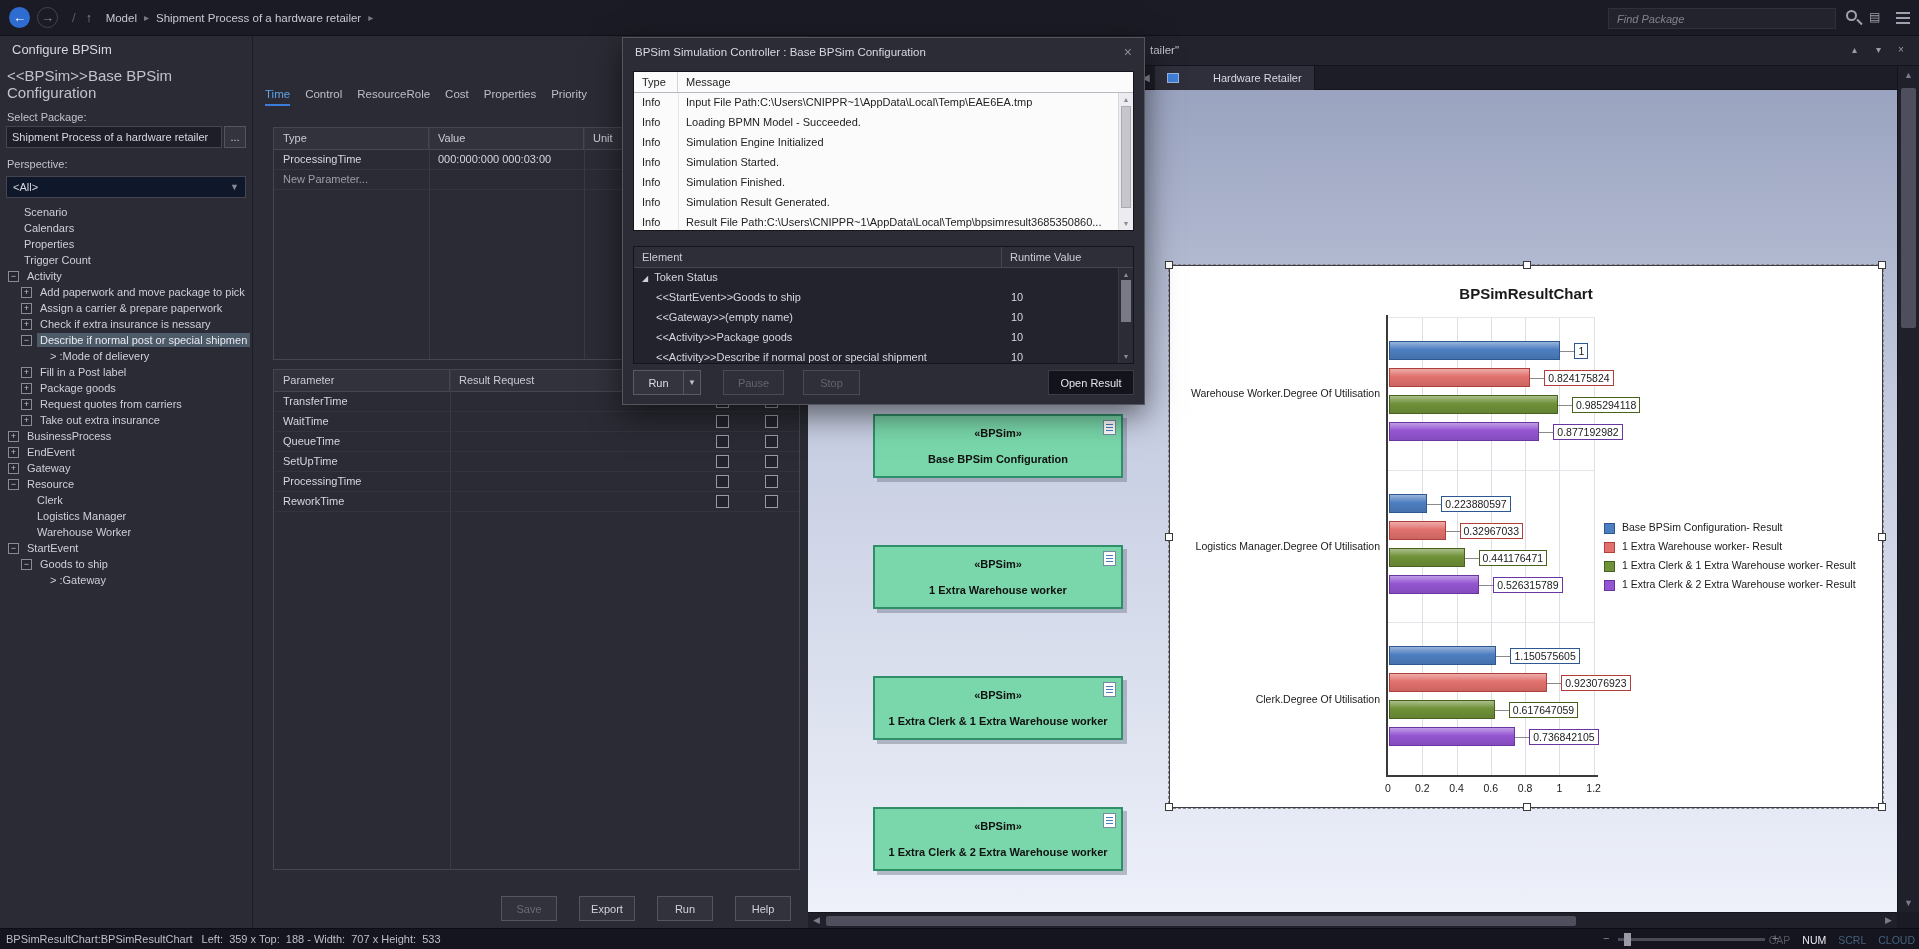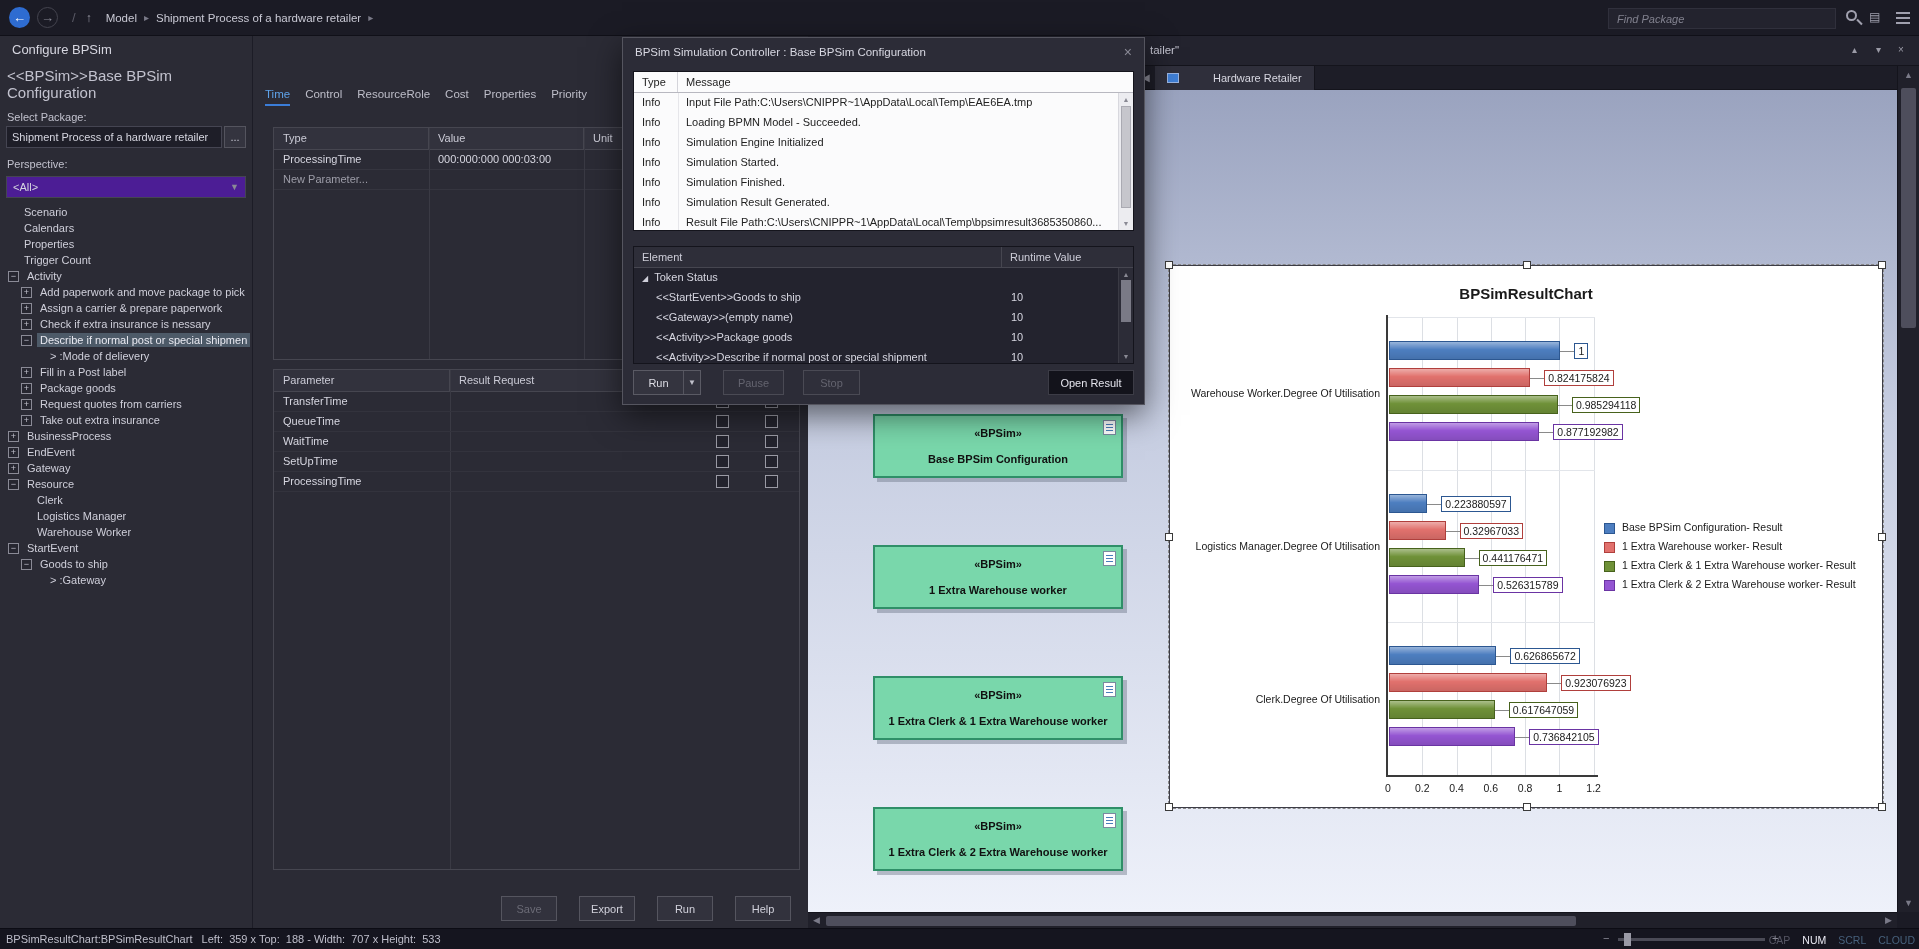--- a/index.html
+++ b/index.html
@@ -23,21 +23,21 @@
   .burger { position:absolute; left:1896px; top:12px; width:14px; height:2px; background:#a0a0ae; box-shadow:0 5px 0 #a0a0ae, 0 10px 0 #a0a0ae; }
 
   
   .left-panel { position:absolute; left:0; top:36px; width:252px; bottom:21px; background:#2b2b35; overflow:hidden; }
   .panel-title { padding:6px 0 0 12px; font-size:13px; color:#d6d6e0; }
   .subtitle { padding:10px 0 0 7px; font-size:15px; color:#c2c2ce; }
   .field-label { padding:10px 0 3px 7px; color:#c2c2ce; }
   .pkg-row { display:flex; margin:0 6px; }
   .pkg-input { flex:1; min-width:0; height:22px; background:#1e1e28; border:1px solid #454552; color:#d6d6e0; font-size:11px; padding:0 5px; outline:none; }
   .browse-btn { width:22px; height:22px; margin-left:2px; background:#34343f; border:1px solid #54545e; color:#c8c8d2; display:flex; align-items:center; justify-content:center; }
-  .select { margin:3px 6px 0; height:22px; background:#4c1d95; border:1px solid #454552; display:flex; align-items:center; justify-content:space-between; padding:0 6px; color:#d6d6e0; }
+  .select { margin:3px 6px 0; height:22px; background:#0f172a; border:1px solid #454552; display:flex; align-items:center; justify-content:space-between; padding:0 6px; color:#d6d6e0; }
   .select .arr { color:#8a8a96; font-size:9px; }
   .tree { margin-top:6px; }
   .tree-row { height:16px; display:flex; align-items:center; color:#cfcfda; white-space:nowrap; overflow:hidden; }
   .expander { width:11px; height:11px; border:1px solid #8a8a96; background:#262630; color:#c0c0cc; font-size:9px; line-height:9px; display:inline-flex; align-items:center; justify-content:center; margin-right:5px; flex:none; }
   .tree-row .lbl { padding:1px 3px; }
   .tree-row.selected .lbl { background:#4d5a68; color:#eaeaf2; }
 
   
   .mid-panel { position:absolute; left:252px; top:36px; width:556px; bottom:21px; background:#2b2b35; border-left:1px solid #1c1c26; }
   .tabs { position:absolute; left:12px; top:52px; display:flex; gap:15px; }
@@ -303,24 +303,25 @@
         </div>
     </div>
     <div class="t2">
       <div class="vline" style="left:176px;"></div>
       <div class="thead">
         <div class="th">Parameter</div>
         <div class="th">Result Request</div>
       </div>
       <div id="result-rows">
           <div class="prow"><span>TransferTime</span><span class="cb c1"></span><span class="cb c2"></span></div>
+          <div class="prow"><span>WaitTime</span><span class="cb c1"></span><span class="cb c2"></span></div>
           <div class="prow"><span>QueueTime</span><span class="cb c1"></span><span class="cb c2"></span></div>
-          <div class="prow"><span>WaitTime</span><span class="cb c1"></span><span class="cb c2"></span></div>
           <div class="prow"><span>SetUpTime</span><span class="cb c1"></span><span class="cb c2"></span></div>
           <div class="prow"><span>ProcessingTime</span><span class="cb c1"></span><span class="cb c2"></span></div>
+          <div class="prow"><span>ReworkTime</span><span class="cb c1"></span><span class="cb c2"></span></div>
         </div>
     </div>
     <div id="mid-buttons" class="mid-buttons">
         <div class="btn disabled">Save</div>
         <div class="btn">Export</div>
         <div class="btn">Run</div>
         <div class="btn">Help</div>
       </div>
   </div>
 
@@ -385,21 +386,21 @@
       <div class="cat" style="top: 274.05px;">Logistics Manager.Degree Of Utilisation</div>
       <div class="cat" style="top: 426.75px;">Clerk.Degree Of Utilisation</div>
       <div class="bar" style="top: 75px; left: 219px; width: 171.4px; border-color: rgb(44, 87, 145); background: linear-gradient(rgba(255, 255, 255, 0.42), rgba(255, 255, 255, 0) 45%, rgba(0, 0, 0, 0.1)), rgb(77, 126, 192);"></div>
       <div class="lead" style="left: 390.4px; top: 85px; width: 14px;"></div>
       <div class="blbl" style="left: 404.4px; top: 77px; border-color: rgb(44, 87, 145);">1</div>
       <div class="bar" style="top: 227.7px; left: 219px; width: 38.3731px; border-color: rgb(44, 87, 145); background: linear-gradient(rgba(255, 255, 255, 0.42), rgba(255, 255, 255, 0) 45%, rgba(0, 0, 0, 0.1)), rgb(77, 126, 192);"></div>
       <div class="lead" style="left: 257.373px; top: 237.7px; width: 14px;"></div>
       <div class="blbl" style="left: 271.373px; top: 229.7px; border-color: rgb(44, 87, 145);">0.223880597</div>
       <div class="bar" style="top: 380.4px; left: 219px; width: 107.445px; border-color: rgb(44, 87, 145); background: linear-gradient(rgba(255, 255, 255, 0.42), rgba(255, 255, 255, 0) 45%, rgba(0, 0, 0, 0.1)), rgb(77, 126, 192);"></div>
       <div class="lead" style="left: 326.445px; top: 390.4px; width: 14px;"></div>
-      <div class="blbl" style="left: 340.445px; top: 382.4px; border-color: rgb(44, 87, 145);">0.626865672</div>
+      <div class="blbl" style="left: 340.445px; top: 382.4px; border-color: rgb(44, 87, 145);">1.150575605</div>
       <div class="bar" style="top: 102px; left: 219px; width: 141.264px; border-color: rgb(176, 63, 60); background: linear-gradient(rgba(255, 255, 255, 0.42), rgba(255, 255, 255, 0) 45%, rgba(0, 0, 0, 0.1)), rgb(225, 113, 109);"></div>
       <div class="lead" style="left: 360.264px; top: 112px; width: 14px;"></div>
       <div class="blbl" style="left: 374.264px; top: 104px; border-color: rgb(176, 63, 60);">0.824175824</div>
       <div class="bar" style="top: 254.7px; left: 219px; width: 56.5055px; border-color: rgb(176, 63, 60); background: linear-gradient(rgba(255, 255, 255, 0.42), rgba(255, 255, 255, 0) 45%, rgba(0, 0, 0, 0.1)), rgb(225, 113, 109);"></div>
       <div class="lead" style="left: 275.505px; top: 264.7px; width: 14px;"></div>
       <div class="blbl" style="left: 289.505px; top: 256.7px; border-color: rgb(176, 63, 60);">0.32967033</div>
       <div class="bar" style="top: 407.4px; left: 219px; width: 158.215px; border-color: rgb(176, 63, 60); background: linear-gradient(rgba(255, 255, 255, 0.42), rgba(255, 255, 255, 0) 45%, rgba(0, 0, 0, 0.1)), rgb(225, 113, 109);"></div>
       <div class="lead" style="left: 377.215px; top: 417.4px; width: 14px;"></div>
       <div class="blbl" style="left: 391.215px; top: 409.4px; border-color: rgb(176, 63, 60);">0.923076923</div>
       <div class="bar" style="top: 129px; left: 219px; width: 168.879px; border-color: rgb(71, 98, 28); background: linear-gradient(rgba(255, 255, 255, 0.42), rgba(255, 255, 255, 0) 45%, rgba(0, 0, 0, 0.1)), rgb(111, 145, 56);"></div>

